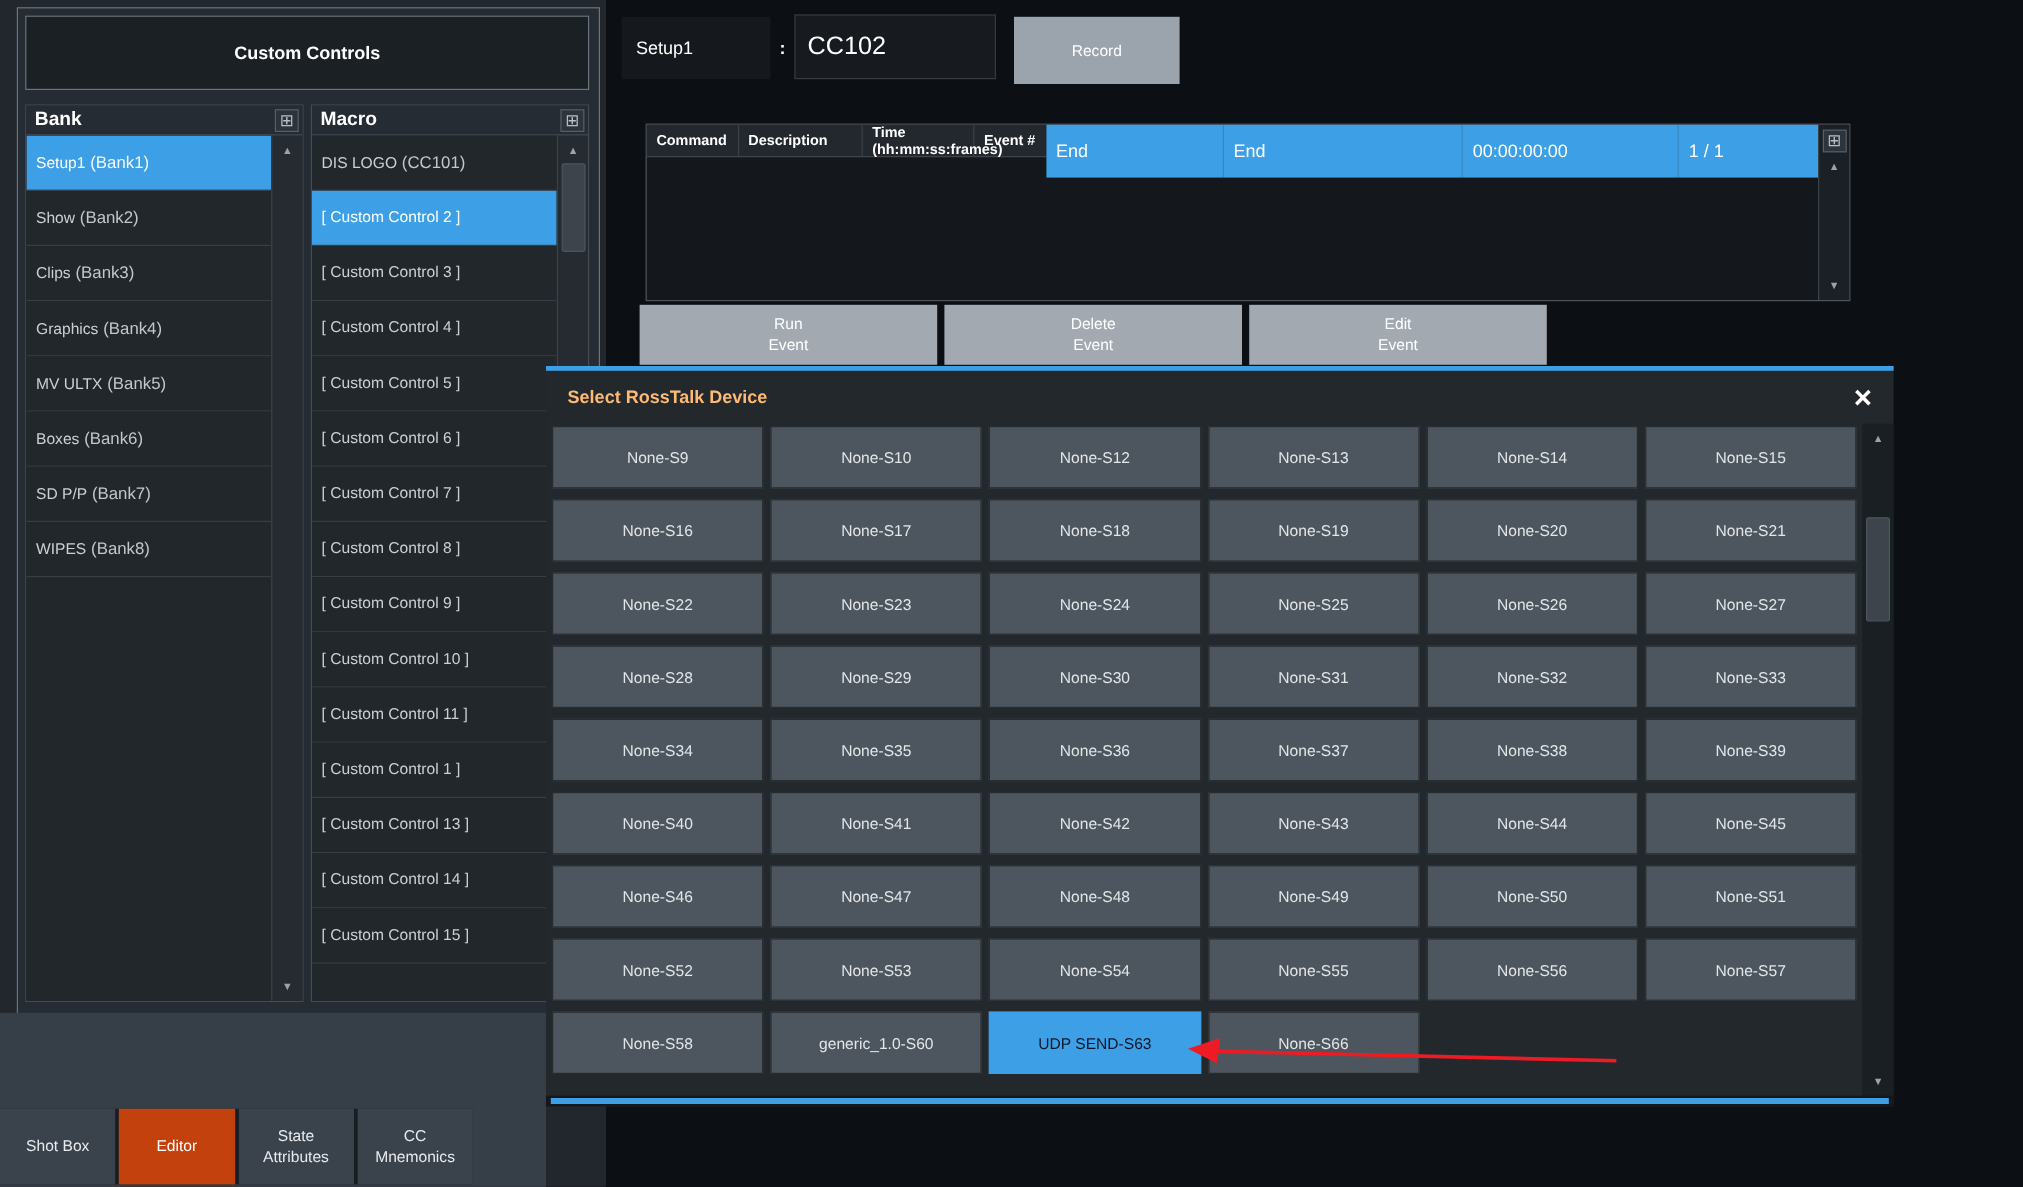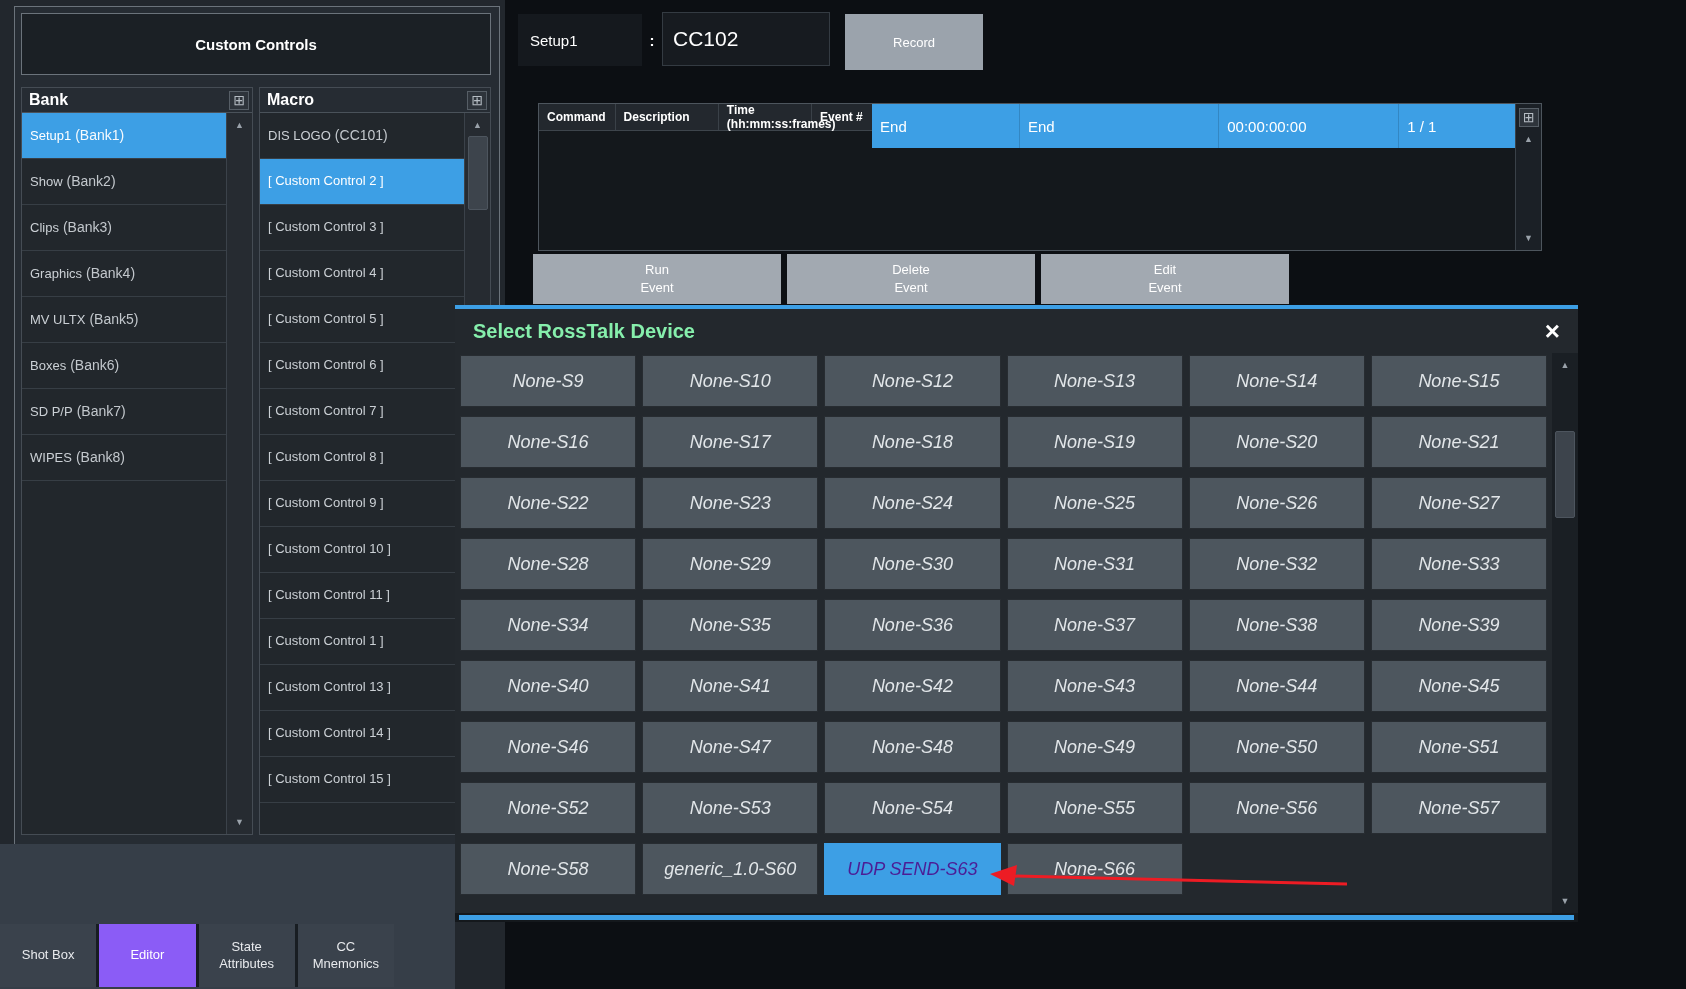--- a/index.html
+++ b/index.html
@@ -63,32 +63,32 @@
 
   
   .event-buttons{position:absolute;left:533px;top:254px;display:flex;gap:6px;z-index:3;}
   .event-btn{width:248px;height:50px;background:#a2a9b1;border:none;color:#ffffff;font-size:13px;white-space:pre-line;line-height:1.35;text-align:center;
     font-family:"Liberation Sans", sans-serif;}
 
   
   .bottom-left-bg{position:absolute;left:0;top:844px;width:455px;height:145px;background:#363e48;z-index:2;}
   .tabs{position:absolute;left:0;top:924px;width:394px;height:63px;display:flex;gap:3px;background:#181d22;z-index:3;}
   .tab{flex:1;display:flex;align-items:center;justify-content:center;text-align:center;background:#3a424c;color:#e8eaed;font-size:13px;white-space:pre-line;line-height:1.3;}
-  .tab.selected{background:#8b5cf6;color:#ffffff;}
+  .tab.selected{background:#c2410c;color:#ffffff;}
 
   
   .dialog{position:absolute;left:455px;top:305px;width:1123px;height:617px;background:#23282d;border-top:4px solid #3d9fe5;z-index:10;display:flex;flex-direction:column;box-sizing:border-box;}
   .dialog-titlebar{height:44px;flex:0 0 44px;display:flex;align-items:center;padding:0 18px;}
-  .dialog-title{color:#86efac;font-size:20px;font-weight:bold;}
+  .dialog-title{color:#fdba74;font-size:15px;font-weight:bold;}
   .close-icon{margin-left:auto;color:#ffffff;font-size:26px;font-weight:bold;line-height:26px;cursor:pointer;}
   .dialog-content{flex:1;display:flex;min-height:0;}
   .device-grid{flex:1;display:grid;grid-template-columns:repeat(6,1fr);gap:9px 6px;padding:2px 5px 8px 5px;align-content:start;min-width:0;}
-  .device-btn{height:52px;background:#4d565e;border:1px solid #272c31;color:#e2e6e9;font-size:18px;display:flex;align-items:center;justify-content:center;
-    font-family:"Liberation Sans", sans-serif;padding:0 4px;overflow:hidden;font-style:italic;}
-  .device-btn.selected{background:#3d9fe5;border-color:#3d9fe5;color:#4c1d95;}
+  .device-btn{height:52px;background:#4d565e;border:1px solid #272c31;color:#e2e6e9;font-size:13px;display:flex;align-items:center;justify-content:center;
+    font-family:"Liberation Sans", sans-serif;padding:0 4px;overflow:hidden;}
+  .device-btn.selected{background:#3d9fe5;border-color:#3d9fe5;color:#0f172a;}
   .vscroll.dlg{border-left:none;background:#1a1f24;}
   .dlg-thumb{height:85px;margin-top:0;}
   .hscroll{height:9px;flex:0 0 9px;background:#14181c;display:flex;align-items:center;}
   .hthumb{height:5px;background:#3d9fe5;width:calc(100% - 8px);margin:0 auto;}
 
   
   .arrow-overlay{position:absolute;left:0;top:0;z-index:50;pointer-events:none;}
 </style>
 </head>
 <body>

